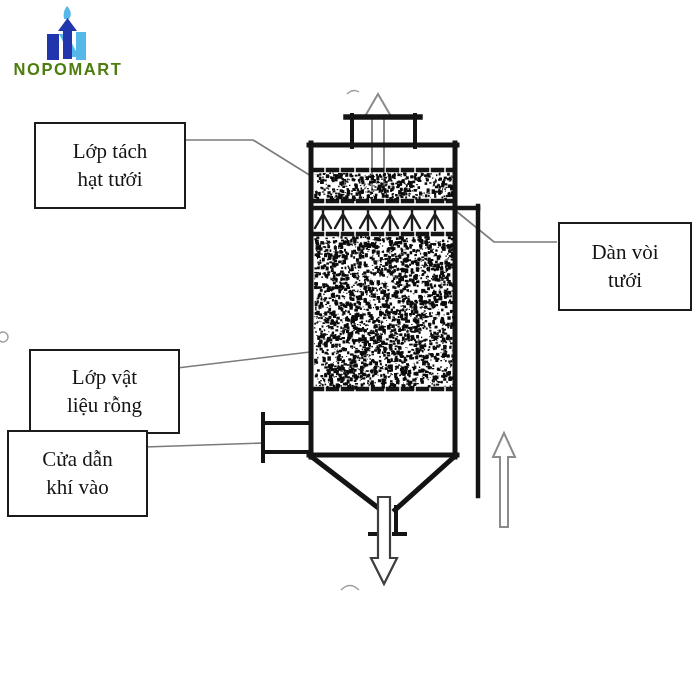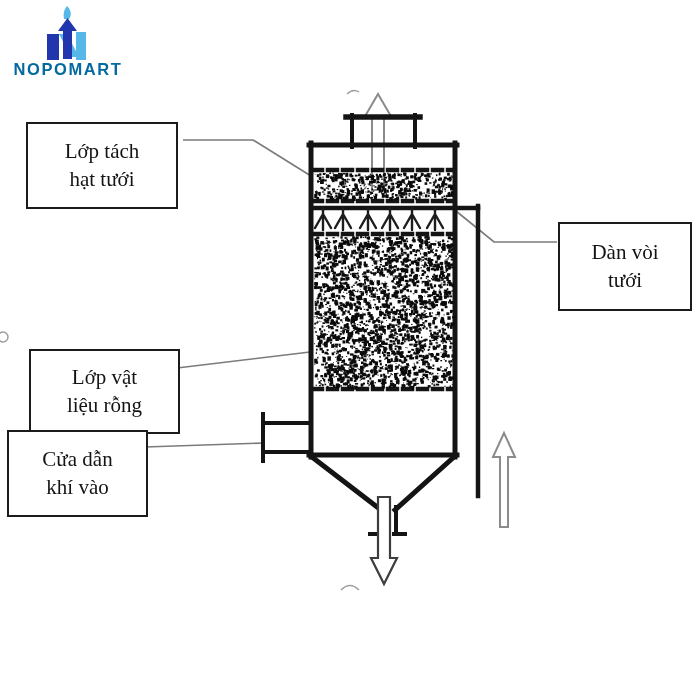--- a/index.html
+++ b/index.html
@@ -7,30 +7,30 @@
     position:relative;width:700px;height:700px;background:#ffffff;
     overflow:hidden;font-family:"Liberation Serif",serif;
   }
   svg.diagram{position:absolute;left:0;top:0;z-index:1;}
   .label-box{
     position:absolute;background:#ffffff;border:2px solid #1b1b1b;
     display:flex;flex-direction:column;align-items:center;justify-content:center;
     font-size:21px;color:#141414;line-height:1.3;text-align:center;z-index:2;
   }
   .label-box span{display:block;}
-  #box-mist{left:26px;top:122px;width:148px;height:83px;}
+  #box-mist{left:34px;top:122px;width:148px;height:83px;}
   #box-spray{left:558px;top:222px;width:130px;height:85px;}
   #box-packing{left:29px;top:349px;width:147px;height:81px;}
   #box-inlet{left:7px;top:430px;width:137px;height:83px;z-index:3;}
   .logo{position:absolute;left:8px;top:4px;width:120px;height:78px;z-index:4;}
   .logo-mark{position:absolute;left:38px;top:2px;}
   .logo-text{
     position:absolute;left:4px;top:56px;width:112px;text-align:center;
     font-family:"Liberation Sans",sans-serif;font-weight:700;font-size:16.5px;
-    letter-spacing:1.6px;color:#0369a1;white-space:nowrap;
+    letter-spacing:1.6px;color:#4d7c0f;white-space:nowrap;
   }
 </style>
 </head>
 <body>
 
 <div class="page">
 
   <div class="logo">
     <svg class="logo-mark" width="44" height="54" viewBox="0 0 44 54">
       <rect x="1" y="28" width="12" height="26" fill="#2136ac"></rect>

